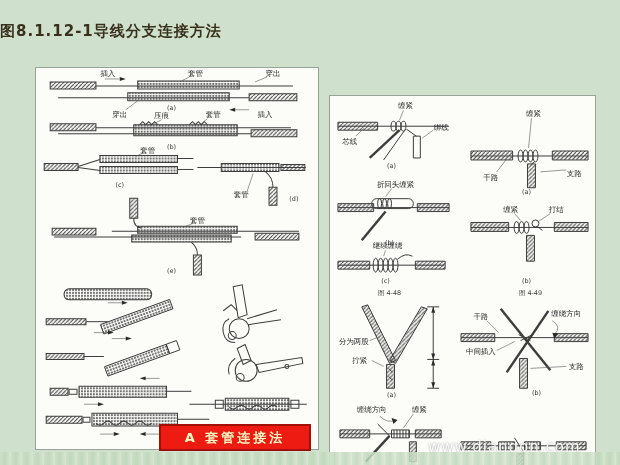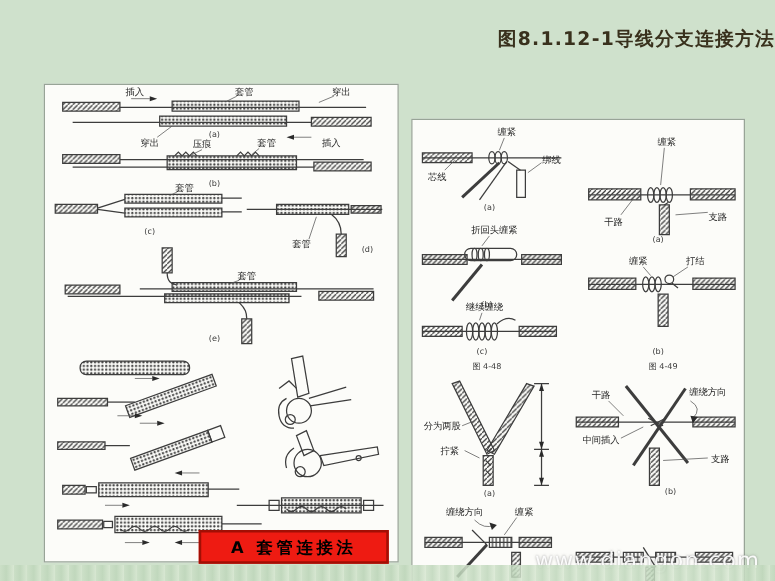--- a/index.html
+++ b/index.html
@@ -3,21 +3,21 @@
 <meta charset="utf-8">
 <style>
   html,body{margin:0;padding:0;}
   .stage{
     position:relative; width:620px; height:465px; overflow:hidden;
     background:#cfe1cc;
     font-family:"DejaVu Sans",sans-serif;
   }
   .title{
     position:absolute; top:22px; left:0; width:620px;
-    text-align:right; font-size:15px; font-weight:bold;
+    text-align:left; font-size:15px; font-weight:bold;
     color:#39311d; letter-spacing:1px;
   }
   .panel{
     position:absolute; top:67px; height:383px;
     background:#fcfcf9; border:1px solid #98a497;
     box-sizing:border-box;
   }
   .panel-a{ left:35px;  width:284px; }
   .panel-b{ left:329px; width:267px;margin-top:28px; }
   .art{ position:absolute; left:0; top:0; width:100%; height:100%; }
@@ -28,29 +28,29 @@
   .pa .str{ fill:url(#hA); } .pb .str{ fill:url(#hB); }
   .pa .slv{ fill:url(#sA); } .pb .wrp{ fill:url(#cB); }
   .art .hv{ stroke-width:2.4; }
   .art .ld{ stroke-width:0.6; stroke:#555; }
   .art text{ stroke:none; fill:#1f1f1f; font-size:7.5px; text-anchor:middle;
              font-family:"DejaVu Sans",sans-serif; }
   .art text.cap{ font-size:6.5px; fill:#3a3a3a; }
   .art .ah{ fill:#2a2a2a; stroke:none; }
   .badge{
     position:absolute; background:#ee1b12; border:2px solid #a20f05;
-    color:#000000; font-weight:bold; font-size:13px; letter-spacing:3px;
+    color:#fef9c3; font-weight:bold; font-size:13px; letter-spacing:3px;
     display:flex; align-items:center; justify-content:center;
     box-sizing:border-box;
   }
   .badge-a{ left:123px; top:356px; width:152px; height:27px; }
   .badge-b{ left:78px;  top:370px; width:164px; height:44px; }
   .watermark{
     position:absolute; left:428px; top:438px; width:190px;
-    color:rgba(255,255,255,0.93); font-size:18px; letter-spacing:1px;
+    color:rgba(255,255,255,0.93); font-size:15px; letter-spacing:1px;
     text-shadow:0 0 2px rgba(110,110,110,0.7);
   }
   .bottom-band{
     position:absolute; left:0; bottom:0; width:620px; height:13px;
     background:repeating-linear-gradient(90deg,#cbdfc6 0px,#bed6ba 5px,#d9e8d3 11px);
     opacity:0.85;
   }
 </style>
 </head>
 <body>

